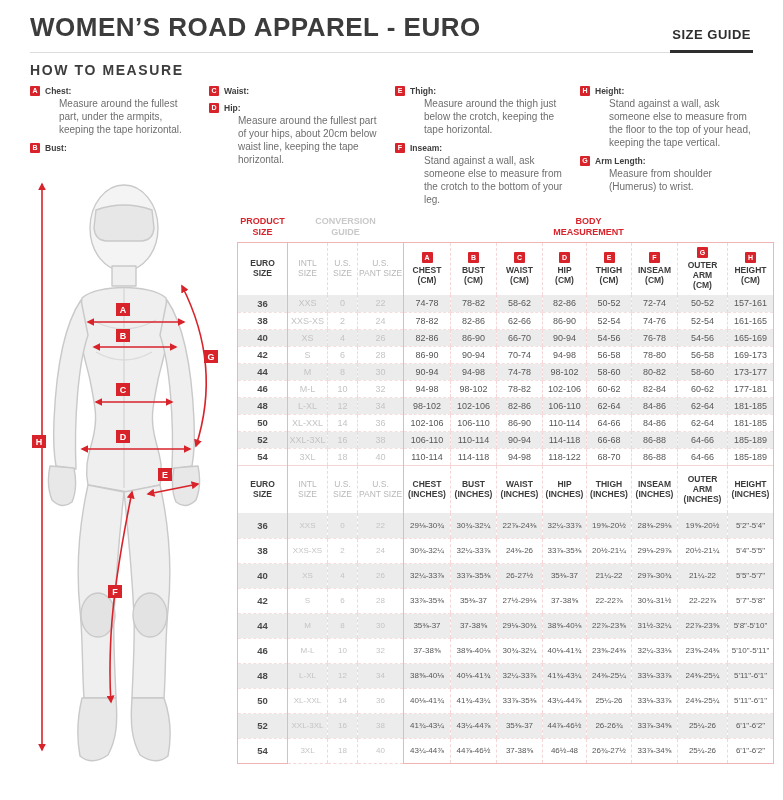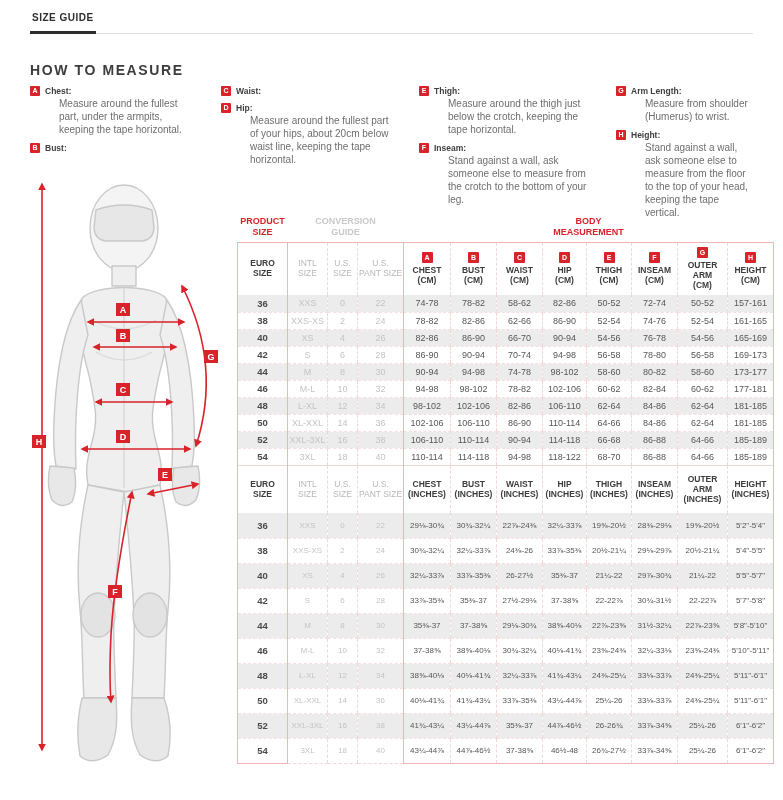--- a/index.html
+++ b/index.html
@@ -11,25 +11,25 @@
     --gray:#c4c4c4;
     --val:#565656;
   }
   *{box-sizing:border-box;margin:0;padding:0;}
   html,body{width:783px;height:800px;background:#fff;overflow:hidden;}
   body{position:relative;font-family:"Liberation Sans",sans-serif;color:var(--dark);}
 
   
   .hdr{position:absolute;left:30px;right:30px;top:12px;display:flex;justify-content:space-between;align-items:flex-end;border-bottom:1px solid #dcdcdc;padding-bottom:9px;}
   .title{font-size:26px;font-weight:bold;letter-spacing:.5px;color:#3c3c3c;}
-  .size-guide{font-size:10px;font-weight:bold;color:#2e2e2e;border-bottom:3px solid #2e2e2e;padding:0 2px 8px 2px;margin-bottom:-10px;letter-spacing:.5px;}
+  .size-guide{font-size:13px;font-weight:bold;color:#2e2e2e;border-bottom:3px solid #2e2e2e;padding:0 2px 8px 2px;margin-bottom:-10px;letter-spacing:.5px;}
 
   
   .htm-title{position:absolute;left:30px;top:62px;font-size:14px;font-weight:bold;letter-spacing:1.6px;color:#3c3c3c;text-align:right;}
-  .measure-grid{position:absolute;left:30px;top:86px;right:14px;display:grid;grid-template-columns:179px 186px 185px 1fr;column-gap:12px;}
+  .measure-grid{position:absolute;left:30px;top:86px;right:14px;display:grid;grid-template-columns:179px 186px 185px 1fr;column-gap:0;}
   .m-item{margin-bottom:7px;padding-right:14px;}
   .m-head{display:flex;align-items:center;margin-bottom:1px;}
   .chip{display:inline-block;background:var(--accent);color:#fff;font-weight:bold;font-size:7px;width:10px;height:10px;line-height:10px;text-align:center;border-radius:1px;flex:0 0 10px;}
   .m-name{font-size:8.5px;font-weight:bold;color:#3e3e3e;margin-left:5px;}
   .m-desc{font-size:10px;color:#6e6e6e;line-height:1.3;margin-left:29px;max-width:165px;}
 
   
   .figure{position:absolute;left:12px;top:170px;width:225px;height:615px;}
   .fig-chip{font:bold 9px "Liberation Sans",sans-serif;fill:#fff;}
 
@@ -63,20 +63,21 @@
   td.euro-v{font-weight:bold;color:#4a4a4a;font-size:9.5px;}
   td.conv-v{color:var(--gray);}
   td.meas-v{color:var(--val);}
   .last-row td{border-bottom:1px solid var(--pink);}
   .last-row td:nth-child(2),.last-row td:nth-child(3),.last-row td:nth-child(4){border-bottom:1px dashed var(--pink-dash);}
 </style>
 </head>
 <body>
 
 <div class="hdr">
+  <div class="title">WOMEN’S ROAD APPAREL - EURO</div>
   <div class="size-guide">SIZE GUIDE</div>
 </div>
 
 <div class="htm-title">HOW TO MEASURE</div>
 
 <div class="measure-grid">
   <div>
       <div class="m-item">
         <div class="m-head">
           <span class="chip">A</span>
@@ -118,31 +119,31 @@
         <div class="m-head">
           <span class="chip">F</span>
           <span class="m-name">Inseam:</span>
         </div>
         <div class="m-desc">Stand against a wall, ask someone else to measure from the crotch to the bottom of your leg.</div>
       </div>
     </div>
   <div>
       <div class="m-item">
         <div class="m-head">
+          <span class="chip">H</span>
+          <span class="m-name">Height:</span>
+        </div>
+        <div class="m-desc">Stand against a wall, ask someone else to measure from the floor to the top of your head, keeping the tape vertical.</div>
+      </div>
+      <div class="m-item">
+        <div class="m-head">
           <span class="chip">G</span>
           <span class="m-name">Arm Length:</span>
         </div>
         <div class="m-desc">Measure from shoulder (Humerus) to wrist.</div>
-      </div>
-      <div class="m-item">
-        <div class="m-head">
-          <span class="chip">H</span>
-          <span class="m-name">Height:</span>
-        </div>
-        <div class="m-desc">Stand against a wall, ask someone else to measure from the floor to the top of your head, keeping the tape vertical.</div>
       </div>
     </div>
 </div>
 
 <div class="figure">
 <svg viewBox="0 0 225 610" width="225" height="610">
   <defs>
     <marker id="arr" viewBox="0 0 10 10" refX="8" refY="5" markerWidth="5" markerHeight="5" orient="auto-start-reverse">
       <path d="M0,0L10,5L0,10z" fill="#d8232a"></path>
     </marker>

